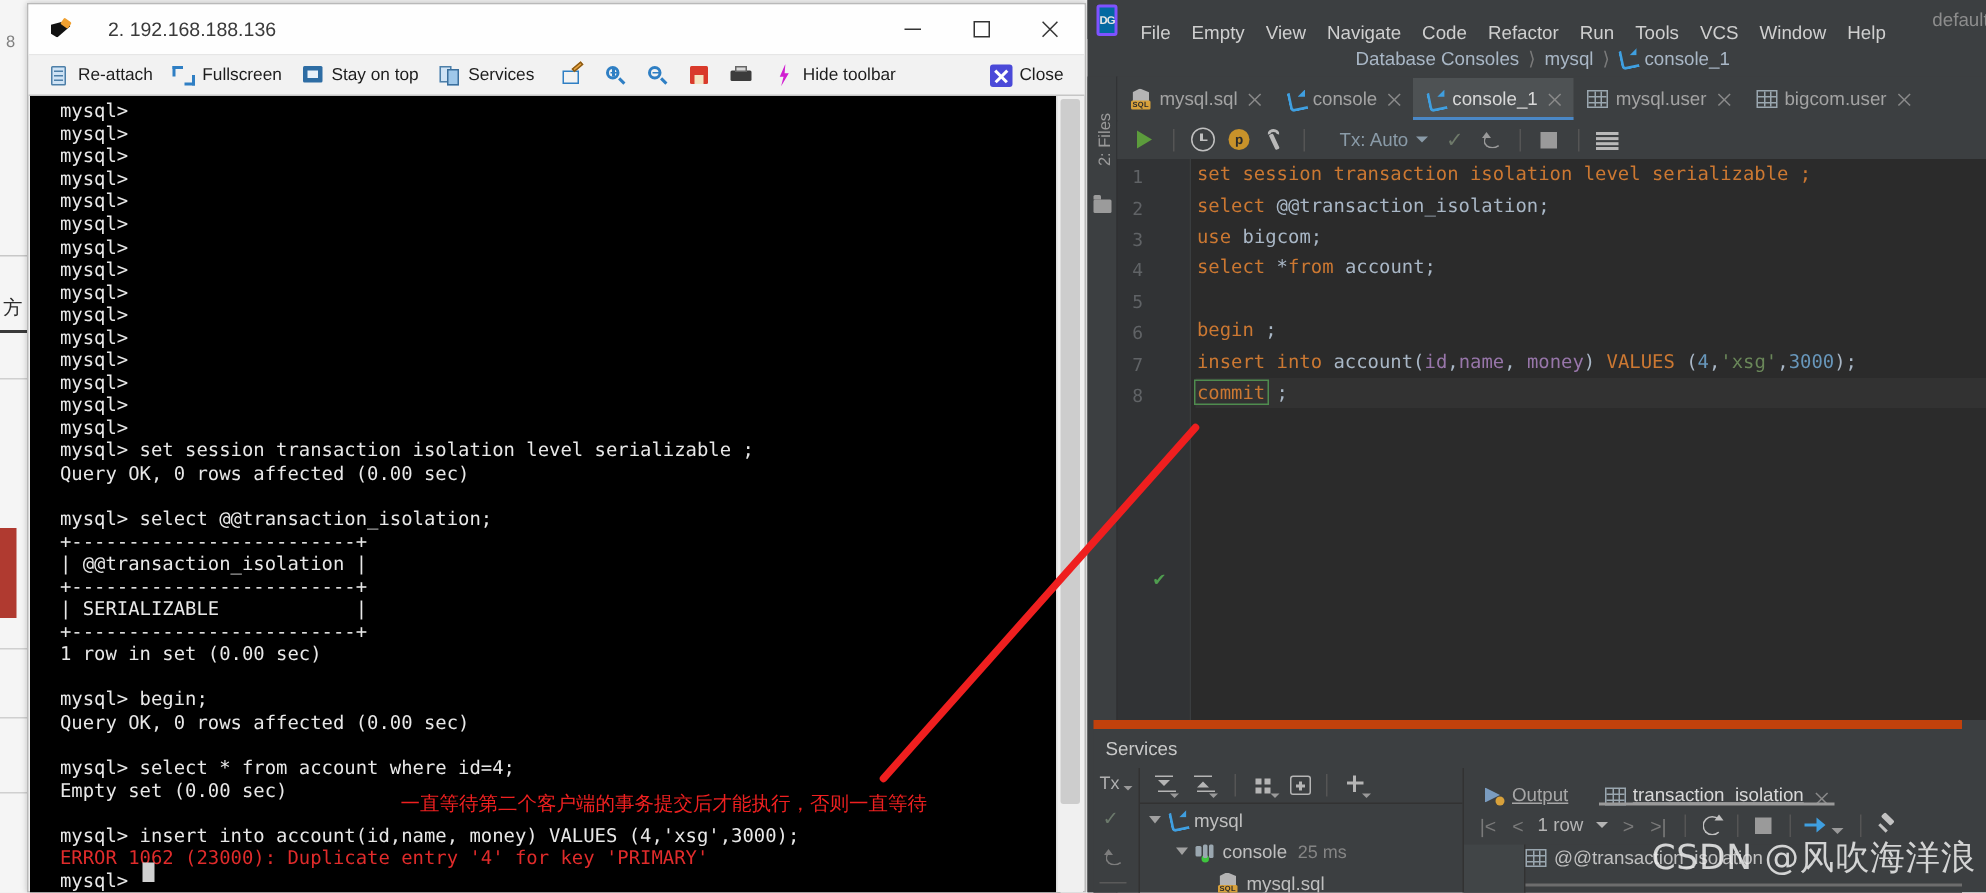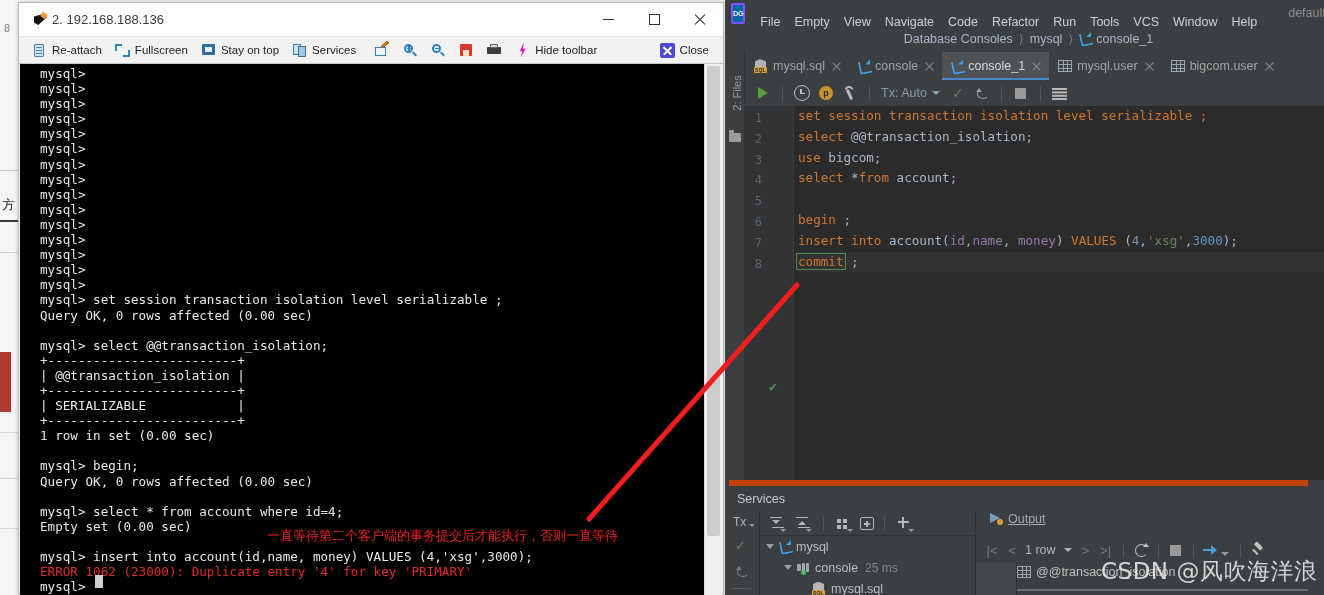--- a/index.html
+++ b/index.html
@@ -32,21 +32,21 @@
   }
   #term-title-icon{width:15px;height:15px;margin-left:14px;position:relative;}
   #term-title-icon:before{
     content:"";position:absolute;left:1px;top:2px;width:13px;height:11px;background:#111;
     clip-path:polygon(0 22%,72% 0,100% 30%,32% 100%,0 78%);
   }
   #term-title-icon:after{
     content:"";position:absolute;left:8px;top:1px;width:6px;height:5px;background:#f0a030;
     transform:rotate(35deg);border-radius:1px;
   }
-  #term-title-text{margin-left:4px;font-size:13px;color:#3a3a3a;}
+  #term-title-text{margin-left:24px;font-size:13px;color:#3a3a3a;}
   .win-btn{
     position:absolute;top:0;height:33px;width:46px;display:flex;align-items:center;justify-content:center;
     color:#333;font-size:14px;
   }
   #win-min{right:92px;}
   #win-max{right:46px;}
   #win-close{right:0;}
   .glyph-min{width:11px;height:1px;background:#333;}
   .glyph-max{width:11px;height:11px;border:1px solid #333;box-sizing:border-box;}
   .glyph-close{position:relative;width:12px;height:12px;}
@@ -191,21 +191,21 @@
   .tbi{width:20px;height:20px;position:relative;margin:0 2px;display:flex;align-items:center;justify-content:center;}
   .run-tri{width:0;height:0;border-left:10px solid #5c9c3c;border-top:6px solid transparent;border-bottom:6px solid transparent;}
   .clock{width:14px;height:14px;border:1.4px solid #c0c0c0;border-radius:50%;position:relative;}
   .clock:before{content:"";position:absolute;left:5.3px;top:2.5px;width:1.3px;height:5px;background:#c0c0c0;}
   .clock:after{content:"";position:absolute;left:6px;top:6.5px;width:4px;height:1.3px;background:#c0c0c0;}
   .pbadge{width:14px;height:14px;border-radius:50%;background:#c8922a;color:#2b2b2b;font-size:9px;
     display:flex;align-items:center;justify-content:center;font-weight:bold;}
   .wrench{width:14px;height:14px;position:relative;}
   .wrench:before{content:"";position:absolute;left:5px;top:3px;width:3px;height:11px;background:#b9b9b9;transform:rotate(-25deg);border-radius:1px;}
   .wrench:after{content:"";position:absolute;left:2px;top:0px;width:8px;height:7px;border:2.3px solid #b9b9b9;border-radius:50%;box-sizing:border-box;clip-path:polygon(0 0,100% 0,100% 55%,50% 35%,0 55%);}
-  #tx-label{color:#8a9ba8;font-size:12.5px;margin-left:4px;}
+  #tx-label{color:#8a9ba8;font-size:12.5px;margin-left:16px;}
   .caret-dn{width:0;height:0;border-left:4px solid transparent;border-right:4px solid transparent;border-top:4px solid #8a9ba8;margin-left:5px;}
   .check-gray{color:#6f7a6a;font-size:14px;}
   .undo-arc{width:14px;height:14px;position:relative;}
   .undo-arc:before{content:"";position:absolute;left:2px;top:3px;width:10px;height:8px;border:1.6px solid #9a9a9a;border-radius:50%;border-top-color:transparent;border-right-color:transparent;}
   .undo-arc:after{content:"";position:absolute;left:1px;top:2px;width:0;height:0;border-left:3px solid transparent;border-right:3px solid transparent;border-bottom:4px solid #9a9a9a;}
   .stop-sq{width:11px;height:11px;background:#9a9a9a;}
   .tablelines{width:15px;height:12px;position:relative;}
   .tablelines:before{content:"";position:absolute;left:0;top:1px;width:15px;height:1.6px;background:#b9b9b9;
     box-shadow:0 3.4px 0 #b9b9b9,0 6.8px 0 #b9b9b9,0 10px 0 #b9b9b9;}
 
@@ -269,21 +269,21 @@
   .conn-ico:before{content:"";position:absolute;left:0;top:3px;width:4px;height:7px;background:#9aa7b0;border-radius:1px;}
   .conn-ico:after{content:"";position:absolute;left:5px;top:2px;width:3px;height:9px;background:#9aa7b0;box-shadow:4px 0 0 #9aa7b0;border-radius:1px;}
   .green-dot{position:absolute;left:4px;bottom:-1px;width:5px;height:5px;background:#3ec53e;border-radius:50%;}
 
   #svc-divider{position:absolute;left:246px;top:26px;width:1px;height:89px;background:#323232;}
 
   #svc-result-tabs{
     position:absolute;left:247px;top:26px;width:332px;height:25px;display:flex;align-items:center;
     padding-left:8px;box-sizing:border-box;
   }
-  .rtab{display:flex;align-items:flex-start;height:25px;padding:0 6px;color:#a7a7a7;font-size:12.5px;position:relative;white-space:nowrap;text-decoration:underline;}
+  .rtab{display:flex;align-items:flex-end;height:25px;padding:0 6px;color:#a7a7a7;font-size:12.5px;position:relative;white-space:nowrap;text-decoration:underline;}
   .rtab.active{color:#d8d8d8;}
   .rtab.active:after{content:"";position:absolute;left:2px;right:2px;bottom:0;height:2px;background:#9a9a9a;}
   .out-ico{width:13px;height:13px;position:relative;margin-right:5px;}
   .out-ico:before{content:"";position:absolute;left:0;top:1px;width:10px;height:10px;background:#7a9cc0;
     clip-path:polygon(0 0,100% 50%,0 100%);}
   .out-ico:after{content:"";position:absolute;right:0;bottom:0;width:6px;height:6px;background:#d8a13b;border-radius:50%;}
 
   #svc-result-toolbar{
     position:absolute;left:247px;top:51px;width:332px;height:26px;display:flex;align-items:center;
     padding-left:6px;box-sizing:border-box;color:#9a9a9a;
@@ -610,20 +610,25 @@
       </div>
     </div>
 
     <div id="svc-divider"></div>
 
     <div id="svc-result-tabs">
       <div class="rtab">
         <span class="out-ico"></span>
         <span>Output</span>
       </div>
+      <div class="rtab active" style="margin-left:12px;">
+        <span class="grid-ico"></span>
+        <span>transaction_isolation</span>
+        <span class="tab-x"></span>
+      </div>
     </div>
 
     <div id="svc-result-toolbar">
       <span class="nav-btn">|&lt;</span>
       <span class="nav-btn">&lt;</span>
       <span id="rowcount">1 row</span>
       <span class="caret-dn" style="border-top-color:#b4b4b4;margin-right:4px;"></span>
       <span class="nav-btn">&gt;</span>
       <span class="nav-btn">&gt;|</span>
       <span class="tbsep"></span>

